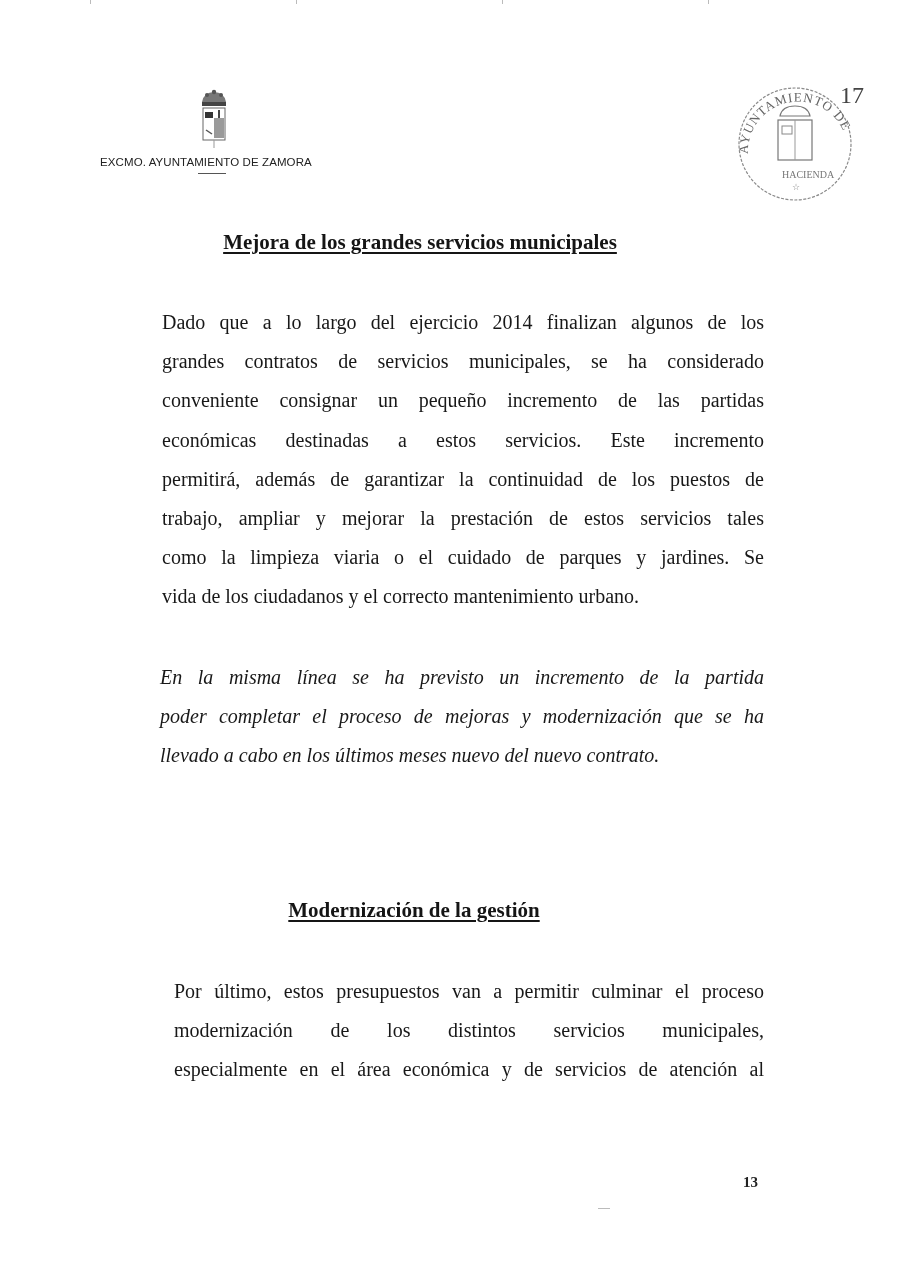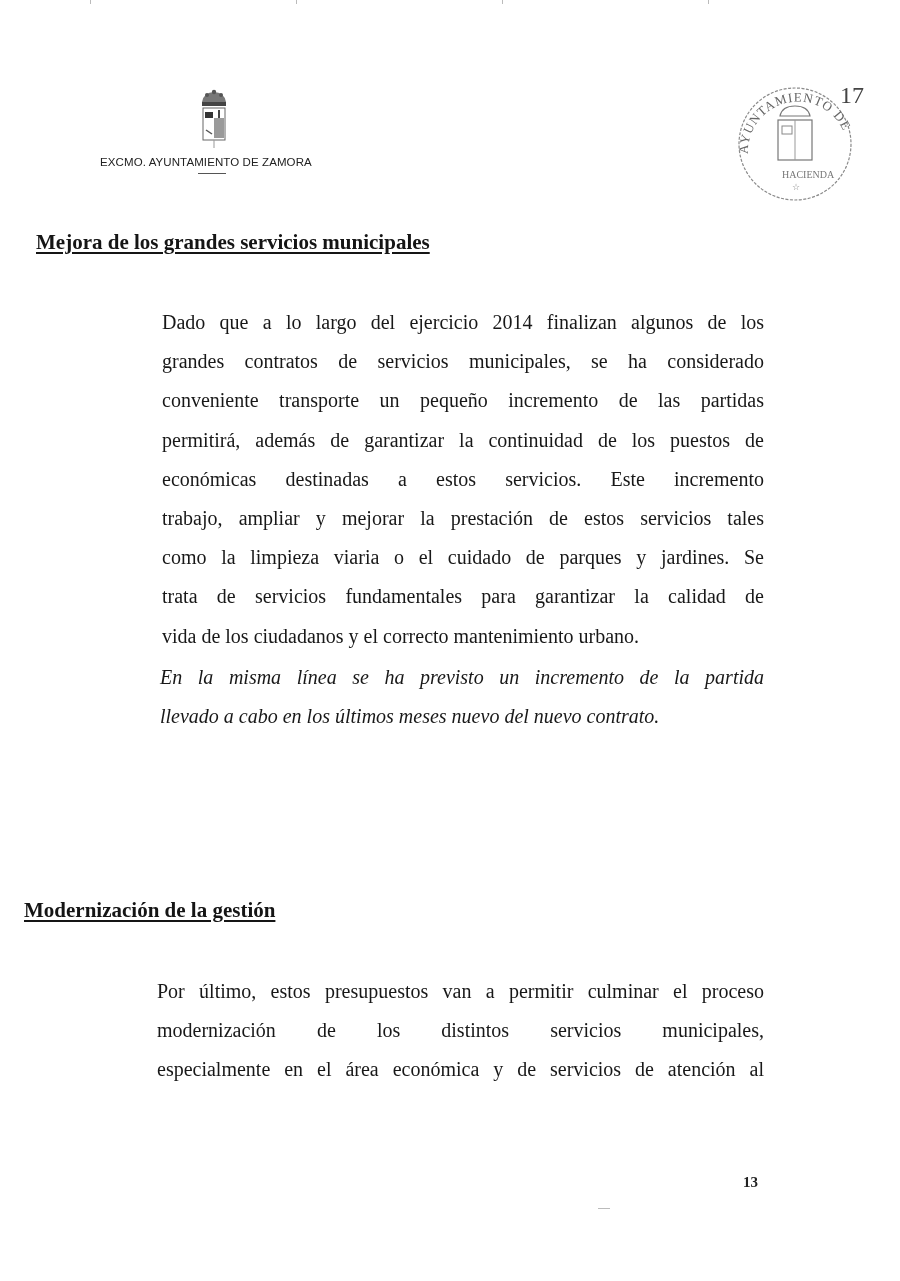--- a/index.html
+++ b/index.html
@@ -17,38 +17,38 @@
     }
     .org-underline { position: absolute; left: 98px; top: 85px; width: 28px; height: 1px; background: #555; }
 
     .stamp { position: absolute; left: 730px; top: 76px; width: 130px; height: 132px; }
     .stamp svg { width: 130px; height: 132px; }
     .folio {
       position: absolute; left: 840px; top: 82px; font-size: 24px; color: #444; font-family: "Liberation Serif", serif;
     }
 
     .section-title {
-      position: absolute; left: 4px; width: 784px; 
+      position: absolute; left: 12px; width: 784px; text-align: center;
       font-weight: bold; font-size: 21px; text-decoration: underline; text-underline-offset: 3px;
       text-decoration-thickness: 2px; color: #151515;
     }
     .t1 { top: 230px; padding-left: 32px; box-sizing: border-box; }
     .t2 { top: 898px; padding-left: 20px; box-sizing: border-box; }
 
     .para {
       position: absolute; font-size: 20px; line-height: 39.2px; text-align: justify; color: #181818;
     }
     .p1 { left: 162px; width: 602px; top: 303px; }
     .p1 .line { display: block; text-align: justify; text-align-last: justify; }
     .p1 .line.last { text-align-last: left; }
     .p2 { left: 160px; width: 604px; top: 658px; }
     .p2 .line { display: block; text-align: justify; text-align-last: justify; font-style: italic; }
     .p2 .line.last { text-align-last: left; }
     .p3 { left: 157px; width: 607px; top: 972px; }
-    .p3 .line { display: block; text-align: justify; text-align-last: justify; }
+    .p3 .line { display: block; text-align: justify; text-align-last: justify; margin-left: 17px; }
 
     .page-number {
       position: absolute; left: 743px; top: 1166px; font-size: 15px; font-weight: bold; color: #222; margin-top: 8px;
     }
     .scan-dot { position: absolute; background: #bbb; }
   </style>
 </head>
 <body>
 
 <div class="header-left">
@@ -92,31 +92,31 @@
     <text x="62" y="114" font-family="Liberation Serif, serif" font-size="9" fill="#888">☆</text>
   </svg>
 </div>
 <div class="folio">17</div>
 
 <div class="section-title t1">Mejora de los grandes servicios municipales</div>
 
 <div class="para p1">
   <span class="line">Dado que a lo largo del ejercicio 2014 finalizan algunos de los</span>
   <span class="line">grandes contratos de servicios municipales, se ha considerado</span>
-  <span class="line">conveniente transporte un pequeño incremento de las partidas</span>
+  <span class="line">conveniente consignar un pequeño incremento de las partidas</span>
+  <span class="line">económicas destinadas a estos servicios. Este incremento</span>
   <span class="line">permitirá, además de garantizar la continuidad de los puestos de</span>
-  <span class="line">económicas destinadas a estos servicios. Este incremento</span>
   <span class="line">trabajo, ampliar y mejorar la prestación de estos servicios tales</span>
   <span class="line">como la limpieza viaria o el cuidado de parques y jardines. Se</span>
-  <span class="line">trata de servicios  fundamentales para garantizar la calidad de</span>
   <span class="line last">vida de los ciudadanos y el correcto mantenimiento urbano.</span>
 </div>
 
 <div class="para p2">
   <span class="line">En la misma línea se ha previsto un incremento de la partida</span>
+  <span class="line">poder completar el proceso de mejoras y modernización que se ha</span>
   <span class="line last">llevado a cabo en los últimos meses nuevo del nuevo contrato.</span>
 </div>
 
 <div class="section-title t2">Modernización de la gestión</div>
 
 <div class="para p3">
   <span class="line">Por último, estos presupuestos van a permitir culminar el proceso</span>
   <span class="line">modernización de los distintos servicios municipales,</span>
   <span class="line">especialmente en el área económica y de servicios de atención al</span>
 </div>

